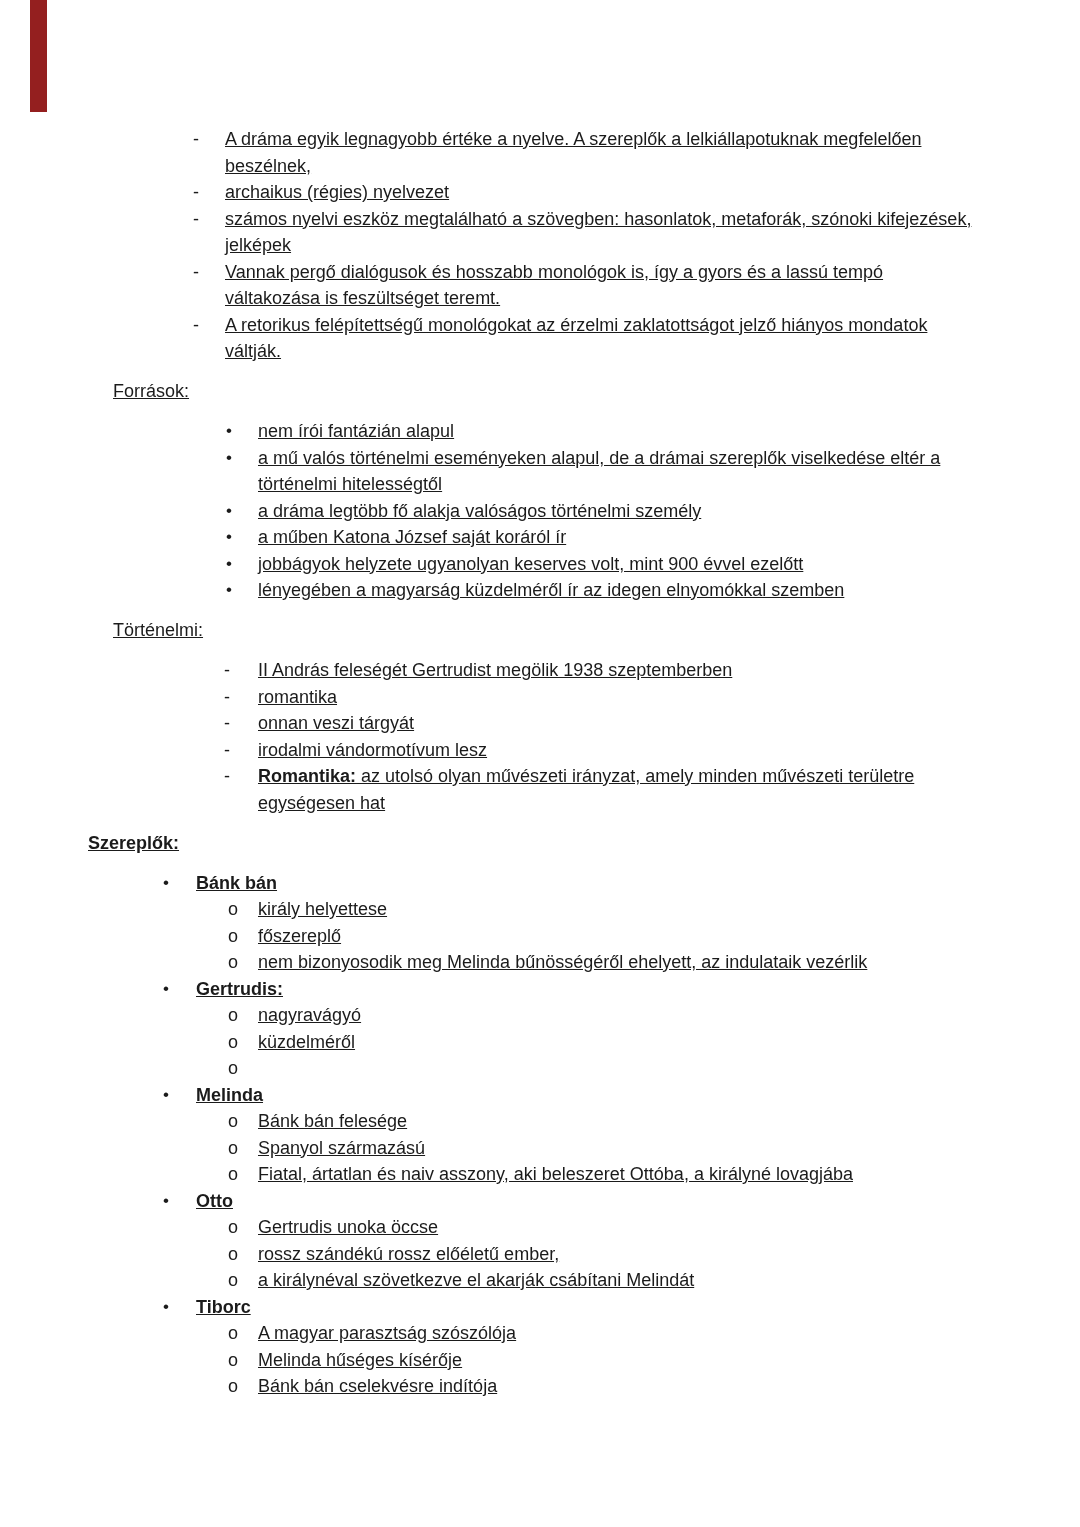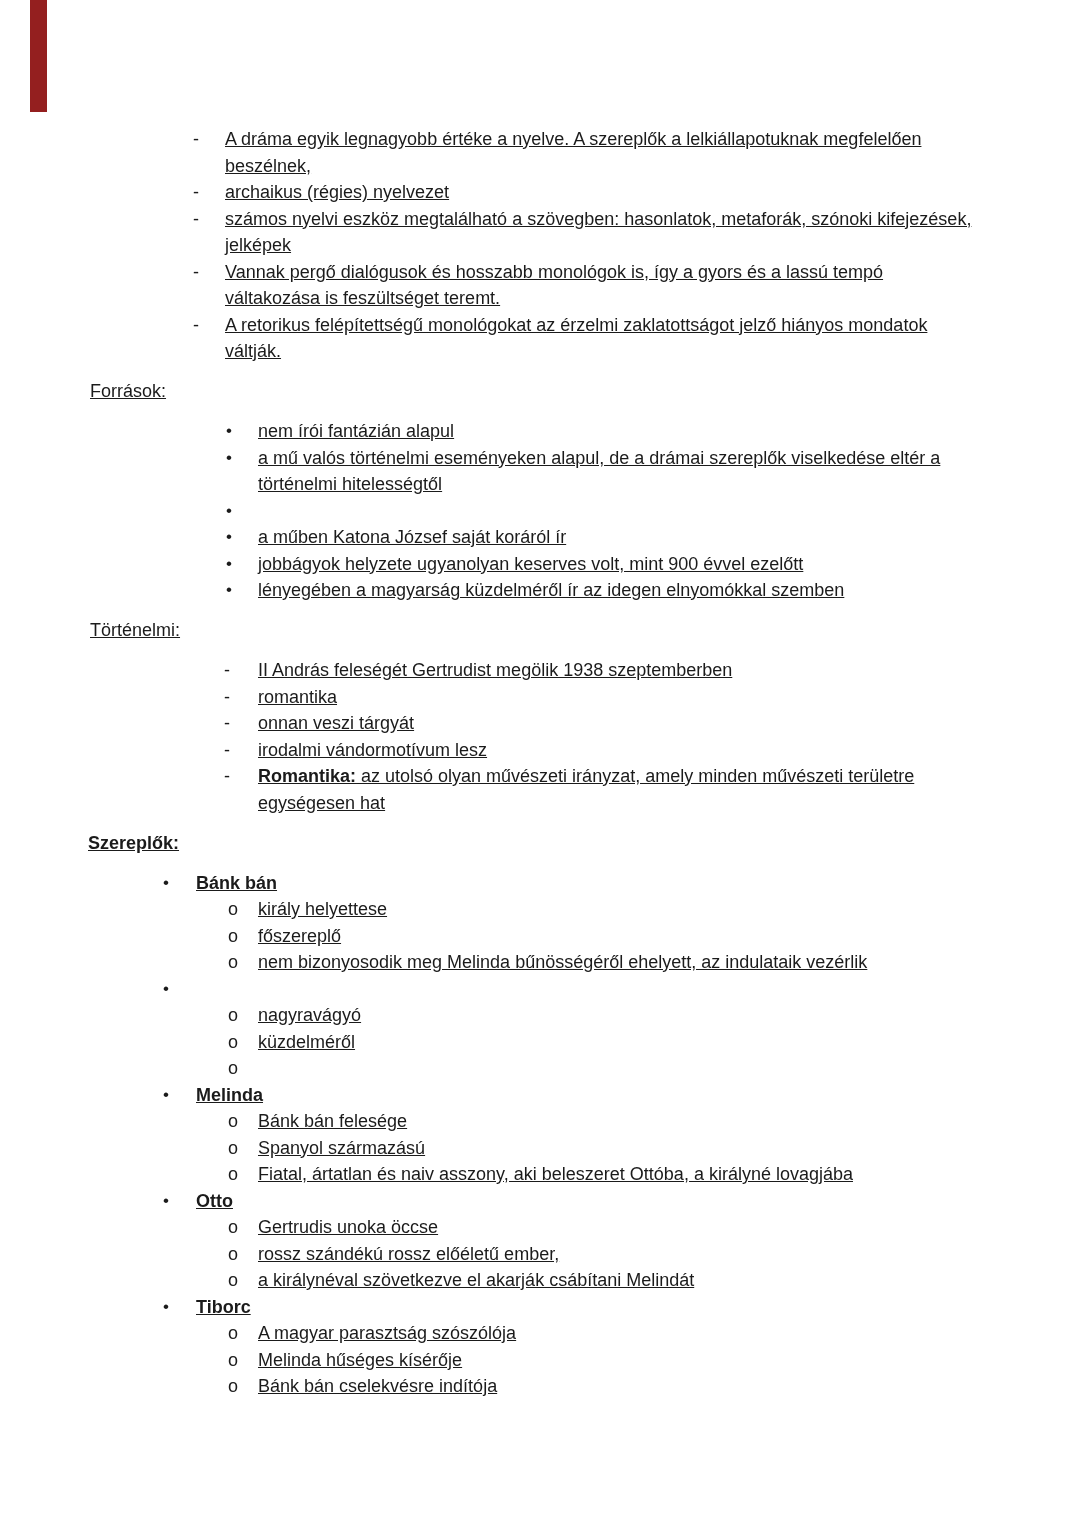--- a/index.html
+++ b/index.html
@@ -27,21 +27,21 @@
   }
   .row { display: flex; align-items: flex-start; }
   .m { flex: 0 0 auto; }
   .txt { flex: 1 1 auto; min-width: 0; text-decoration: underline; }
 
   
   .dash1 { padding-left: 193px; }
   .dash1 .m { width: 32px; }
 
   
-  .h1 { padding-left: 90px; margin: 13.5px 0; }
+  .h1 { padding-left: 113px; margin: 13.5px 0; }
 
   
   .disc2 { padding-left: 226px; }
   .disc2 .m { width: 32px; }
 
   
   .dash2 { padding-left: 224px; }
   .dash2 .m { width: 34px; }
 
   
@@ -93,20 +93,21 @@
   <div class="row disc2">
     <span class="m disc-glyph">•</span>
     <span class="txt">nem írói fantázián alapul</span>
   </div>
   <div class="row disc2">
     <span class="m disc-glyph">•</span>
     <span class="txt">a mű valós történelmi eseményeken alapul, de a drámai szereplők viselkedése eltér a történelmi hitelességtől</span>
   </div>
   <div class="row disc2">
     <span class="m disc-glyph">•</span>
+    <span class="txt">a dráma legtöbb fő alakja valóságos történelmi személy</span>
   </div>
   <div class="row disc2">
     <span class="m disc-glyph">•</span>
     <span class="txt">a műben Katona József saját koráról ír</span>
   </div>
   <div class="row disc2">
     <span class="m disc-glyph">•</span>
     <span class="txt">jobbágyok helyzete ugyanolyan keserves volt, mint 900 évvel ezelőtt</span>
   </div>
   <div class="row disc2">
@@ -155,20 +156,21 @@
     <span class="m">o</span>
     <span class="txt">főszereplő</span>
   </div>
   <div class="row circ3">
     <span class="m">o</span>
     <span class="txt">nem bizonyosodik meg Melinda bűnösségéről ehelyett, az indulataik vezérlik</span>
   </div>
 
   <div class="row disc1">
     <span class="m disc-glyph">•</span>
+    <span class="txt">Gertrudis:</span>
   </div>
   <div class="row circ3">
     <span class="m">o</span>
     <span class="txt">nagyravágyó</span>
   </div>
   <div class="row circ3">
     <span class="m">o</span>
     <span class="txt">küzdelméről</span>
   </div>
   <div class="row circ3">

